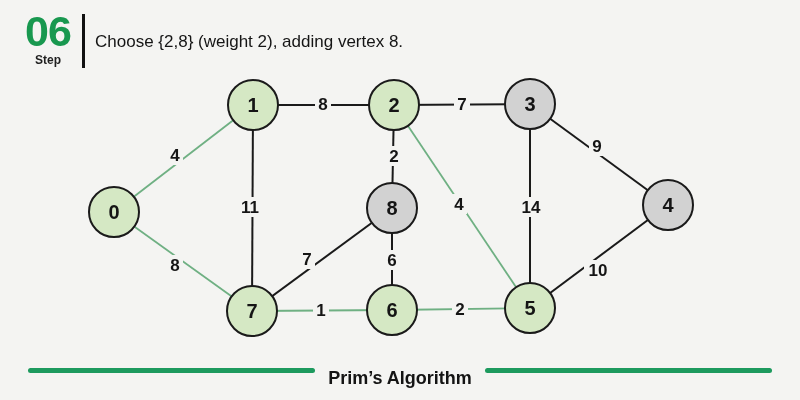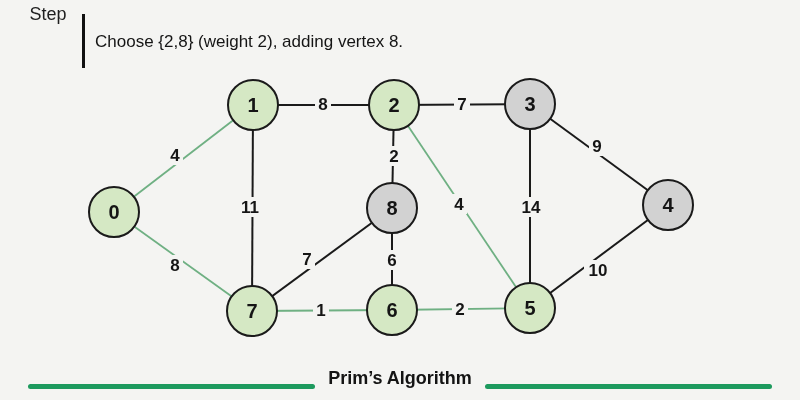--- a/index.html
+++ b/index.html
@@ -13,49 +13,50 @@
   
   .step-block {
     position: absolute; left: 18px; top: 8px; width: 60px;
     text-align: center;
   }
   .step-number {
     font-size: 43px; font-weight: 700; letter-spacing: -1px;
     line-height: 46px;
   }
   .step-label {
-    font-size: 18px; font-weight: 400; color: #1f1f1f;
+    font-size: 12px; font-weight: 700; color: #1f1f1f;
     line-height: 15px; margin-top: -1px;
   }
   .header-divider {
     position: absolute; left: 82px; top: 14px;
     width: 3px; height: 54px; background: #111;
   }
   .step-description {
     position: absolute; left: 95px; top: 32px;
     font-size: 17px; color: #151515; white-space: nowrap;
   }
   
   svg.graph { position: absolute; left: 0; top: 0; }
   
   .footer {
     position: absolute; left: 28px; right: 28px; top: 368px;
-    display: flex; align-items: flex-end; gap: 13px;
+    display: flex; align-items: flex-start; gap: 13px;
   }
   .footer-rule { flex: 1; height: 5px; border-radius: 3px; }
   .footer-title {
     font-size: 18px; font-weight: 700; color: #141414; white-space: nowrap;
   }
 </style>
 </head>
 <body>
 
 <div class="stage" style="background: rgb(244, 244, 242);">
 
   <div class="step-block">
+    <div class="step-number" style="color: rgb(24, 152, 79);">06</div>
     <div class="step-label">Step</div>
   </div>
 
   <div class="header-divider"></div>
 
   <div class="step-description">Choose {2,8} (weight 2), adding vertex 8.</div>
 
   <svg class="graph" id="graph" width="800" height="400" viewBox="0 0 800 400">
       <line x1="114" y1="212" x2="253" y2="105" stroke="#6fb083" stroke-width="1.8"></line>
       <line x1="114" y1="212" x2="252" y2="311" stroke="#6fb083" stroke-width="1.8"></line>

